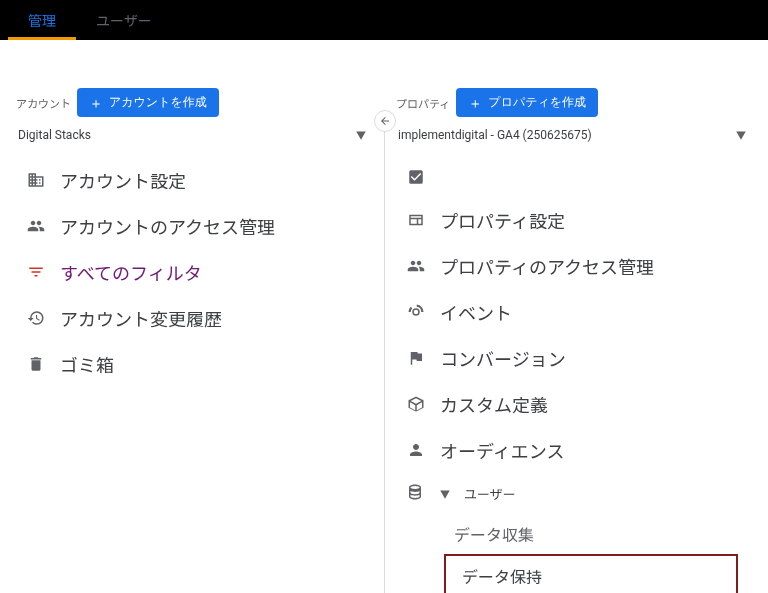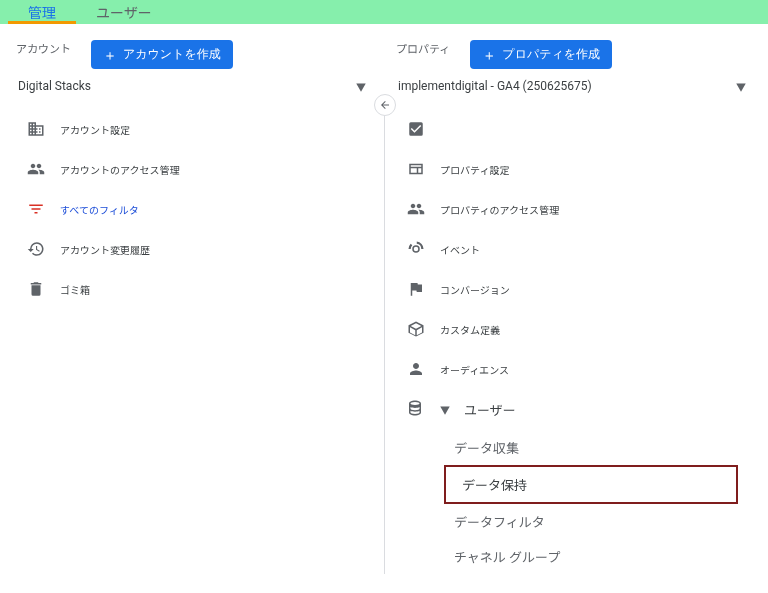--- a/index.html
+++ b/index.html
@@ -5,22 +5,22 @@
     * { box-sizing: border-box; margin: 0; padding: 0; }
     body {
       font-family: Roboto, "Noto Sans JP", Arial, sans-serif;
       font-size: 13px;
       color: #3c4043;
       background: #fff;
       width: 768px;
     }
     .tabs {
       display: flex;
-      background: #86efac;
-      height: 24px;
+      background: #000000;
+      height: 40px;
       align-items: flex-start;
       padding: 0 8px;
     }
     .tab {
       padding: 0 20px;
       height: 100%;
       display: flex;
       align-items: center;
       font-size: 14px;
       color: #5f6368;
@@ -42,23 +42,24 @@
       padding: 16px 8px;
     }
     .col {
       flex: 1;
       padding: 0 8px;
     }
     .col-left { margin-right: 8px; }
     .col-right { position: relative; }
     .col-header {
       display: flex;
-      align-items: flex-start;
-      gap: 20px;
+      align-items: center;
+      gap: 6px;
       margin-bottom: 6px;
+      margin-top: 32px;
     }
     .col-label {
       font-size: 11px;
       color: #5f6368;
     }
     .create-btn {
       background: #1a73e8;
       color: #fff;
       border: none;
       border-radius: 4px;
@@ -69,62 +70,63 @@
       gap: 6px;
       cursor: pointer;
     }
     .create-btn .plus {
       font-size: 14px;
       line-height: 1;
     }
     .selector {
       display: flex;
       justify-content: space-between;
+      align-items: center;
       padding: 4px 6px 10px 2px;
       border-bottom: 1px solid transparent;
       font-size: 12px;
       color: #3c4043;
       cursor: pointer;
     }
     .selector .arrow {
       font-size: 10px;
       color: #5f6368;
     }
     .menu-list { margin-top: 4px; }
     .menu-item {
       display: flex;
       align-items: center;
       gap: 14px;
       padding: 10px 10px;
-      font-size: 10px;
+      font-size: 18px;
       color: #3c4043;
       cursor: pointer;
     }
-    .menu-item.selected { color: #1d4ed8; }
+    .menu-item.selected { color: #701a75; }
     .menu-item .icon {
       width: 20px;
       height: 20px;
       display: flex;
       align-items: center;
       justify-content: center;
     }
     .icon svg { width: 18px; height: 18px; fill: #5f6368; }
     .menu-item.selected .icon svg { fill: #d93025; }
     .sub-expand {
       display: flex;
       align-items: center;
       gap: 14px;
       padding: 10px 10px;
       cursor: pointer;
     }
     .sub-expand .caret { font-size: 10px; margin-left: 2px; color: #5f6368; }
     .sub-list { margin-left: 48px; }
     .sub-item {
       padding: 8px 10px;
-      font-size: 13px;
+      font-size: 16px;
       color: #5f6368;
       cursor: pointer;
     }
     .sub-item.highlighted {
       border: 2px solid #7f1d1d;
       color: #3c4043;
       margin-right: 14px;
       padding-left: 16px;
     }
     .timeline {

